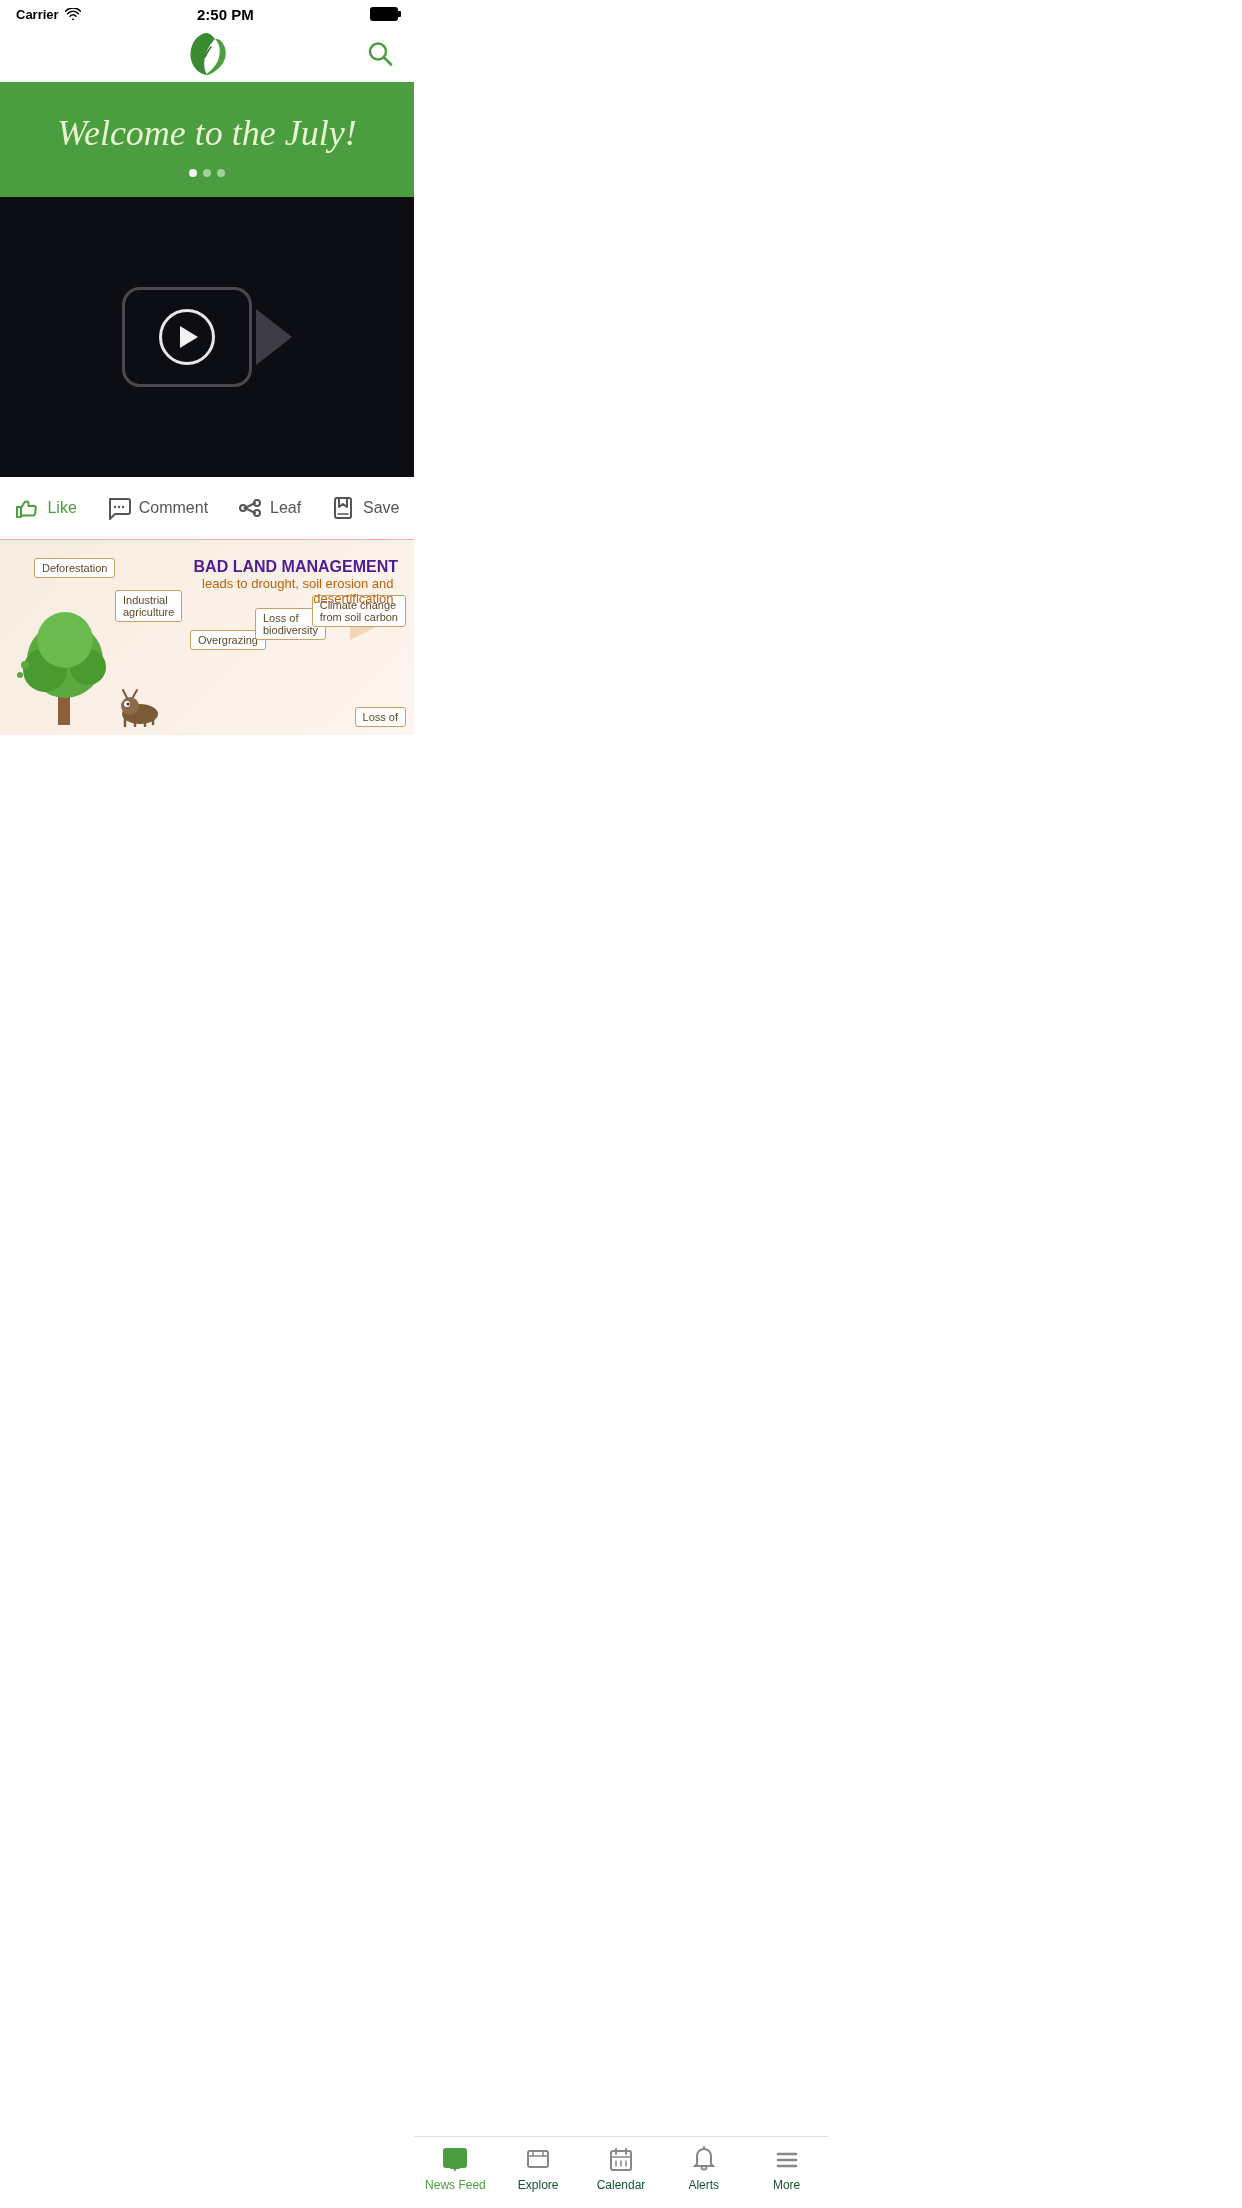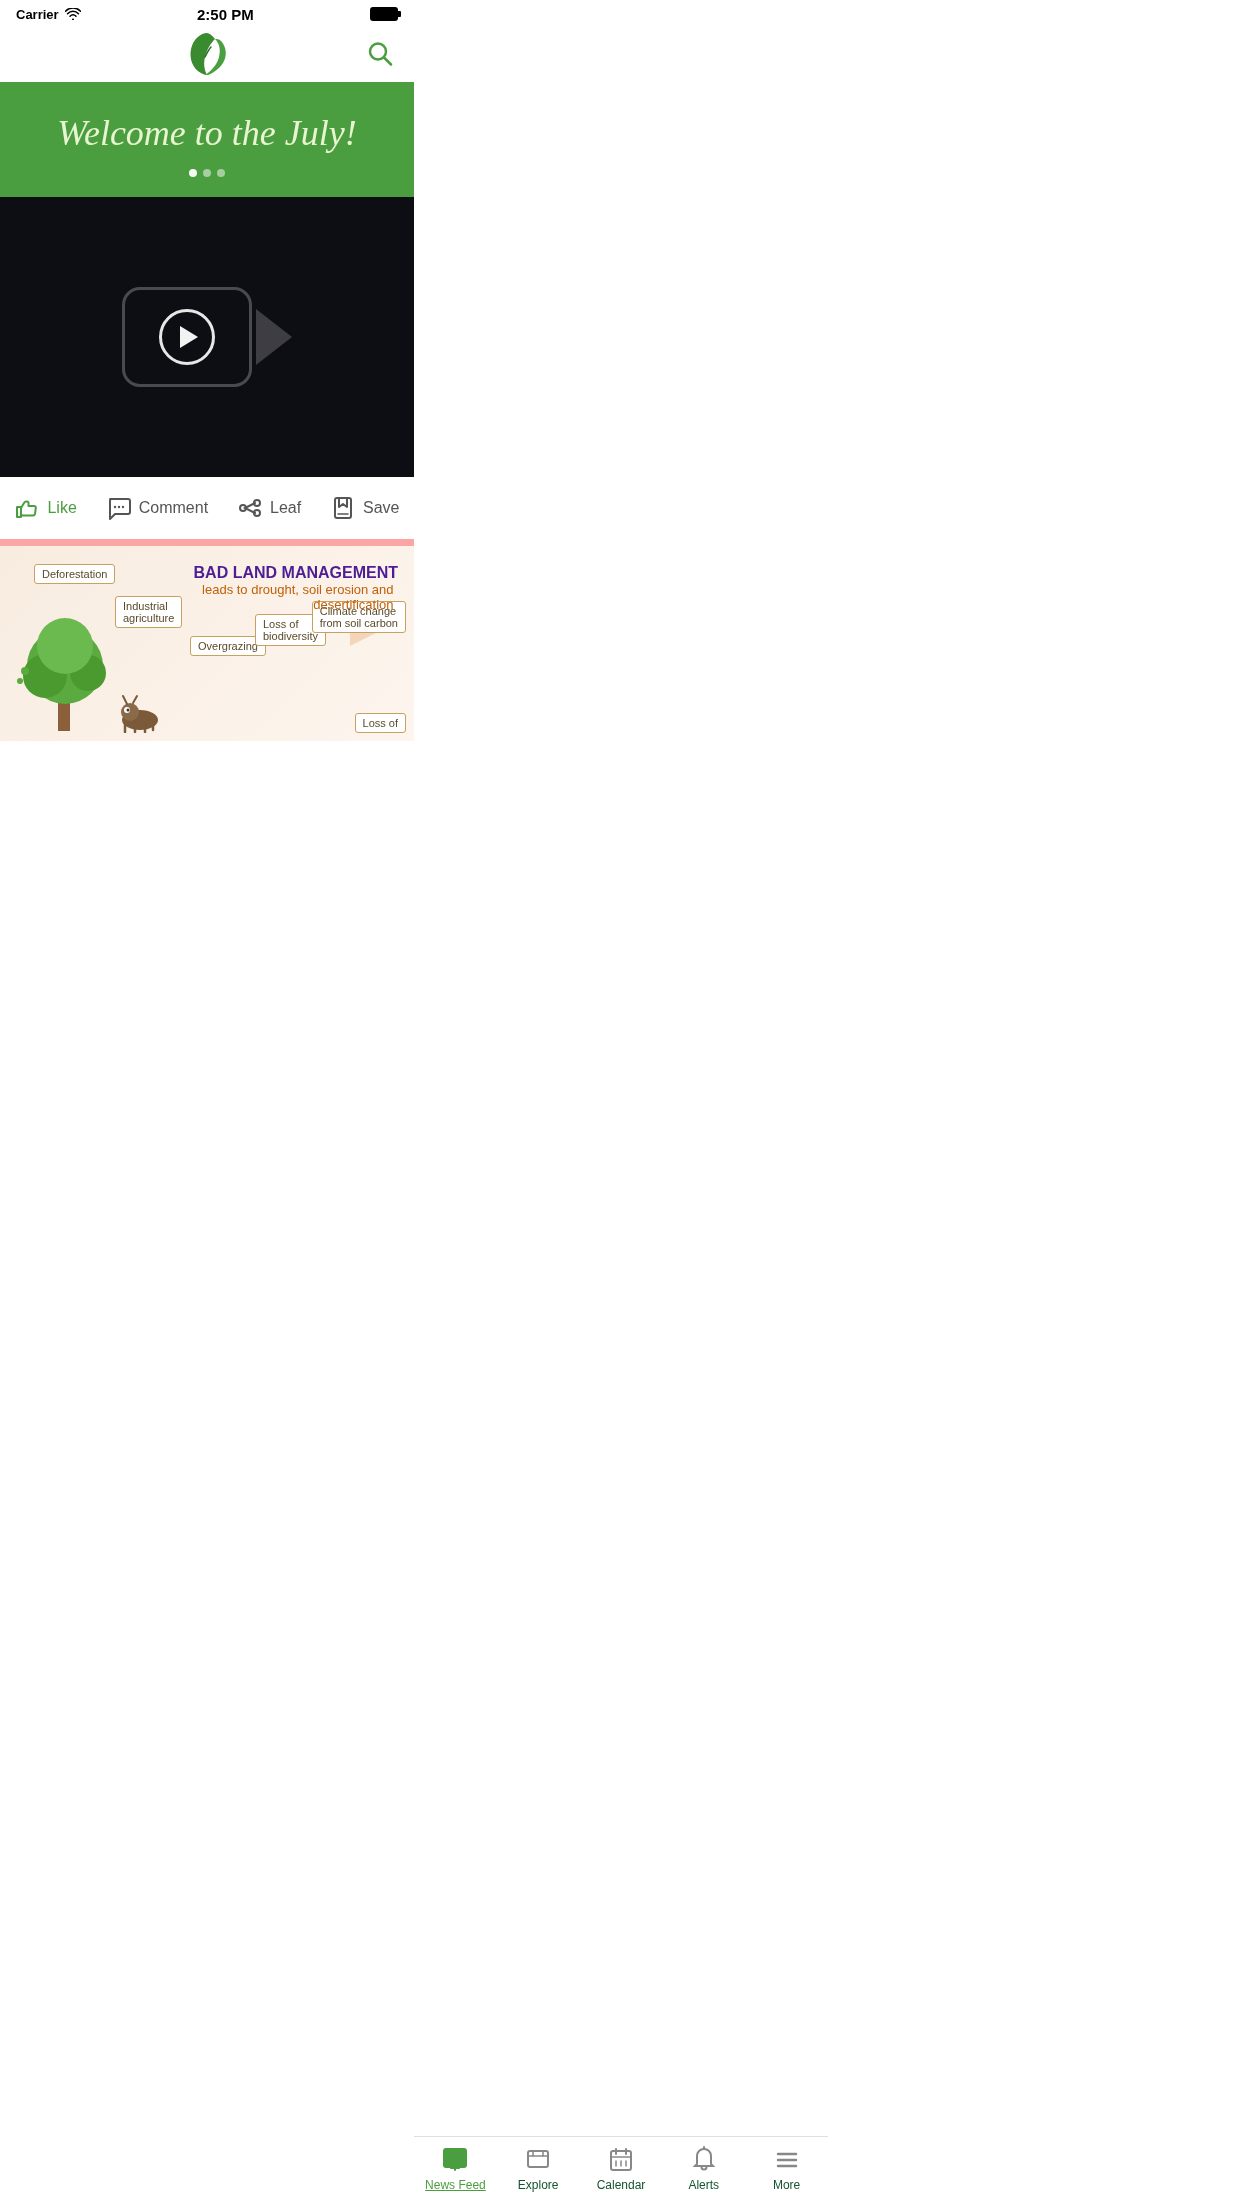--- a/index.html
+++ b/index.html
@@ -194,21 +194,21 @@
       border-bottom: 1px solid #e0e0e0;
     }
 
     
     .action-bar {
       display: flex;
       justify-content: space-around;
       align-items: center;
       padding: 14px 0;
       background: #fff;
-      border-bottom: 7px solid #fca5a5;
+      border-bottom: 1px solid #fca5a5;
     }
     .action-btn {
       display: flex;
       align-items: center;
       gap: 7px;
       background: none;
       border: none;
       cursor: pointer;
       font-size: 16px;
       color: #555;
@@ -473,21 +473,21 @@
   <button class="nav-item active">
     <div class="nav-icon">
       <svg width="28" height="28" viewBox="0 0 28 28" fill="none">
         <rect x="3" y="3" width="22" height="18" rx="2" stroke="#4a9e3f" stroke-width="2" fill="none"></rect>
         <rect x="6" y="7" width="7" height="7" rx="1" fill="#4a9e3f"></rect>
         <path d="M16 8 L22 8 M16 11 L22 11 M6 17 L22 17" stroke="#4a9e3f" stroke-width="1.5" stroke-linecap="round"></path>
         <path d="M10 22 L18 22" stroke="#4a9e3f" stroke-width="2" stroke-linecap="round"></path>
         <path d="M14 21 L14 24" stroke="#4a9e3f" stroke-width="2" stroke-linecap="round"></path>
       </svg>
     </div>
-    <span class="nav-label" style="color:#4a9e3f;text-decoration:underline;">News Feed</span>
+    <span class="nav-label" style="color:#4a9e3f;">News Feed</span>
   </button>
 
   <button class="nav-item">
     <div class="nav-icon">
       <svg width="28" height="28" viewBox="0 0 28 28" fill="none">
         <rect x="4" y="5" width="20" height="16" rx="2" stroke="#888" stroke-width="2" fill="none"></rect>
         <path d="M4 10 L24 10" stroke="#888" stroke-width="1.5"></path>
         <path d="M9 5 L9 10 M19 5 L19 10" stroke="#888" stroke-width="1.5" stroke-linecap="round"></path>
       </svg>
     </div>

